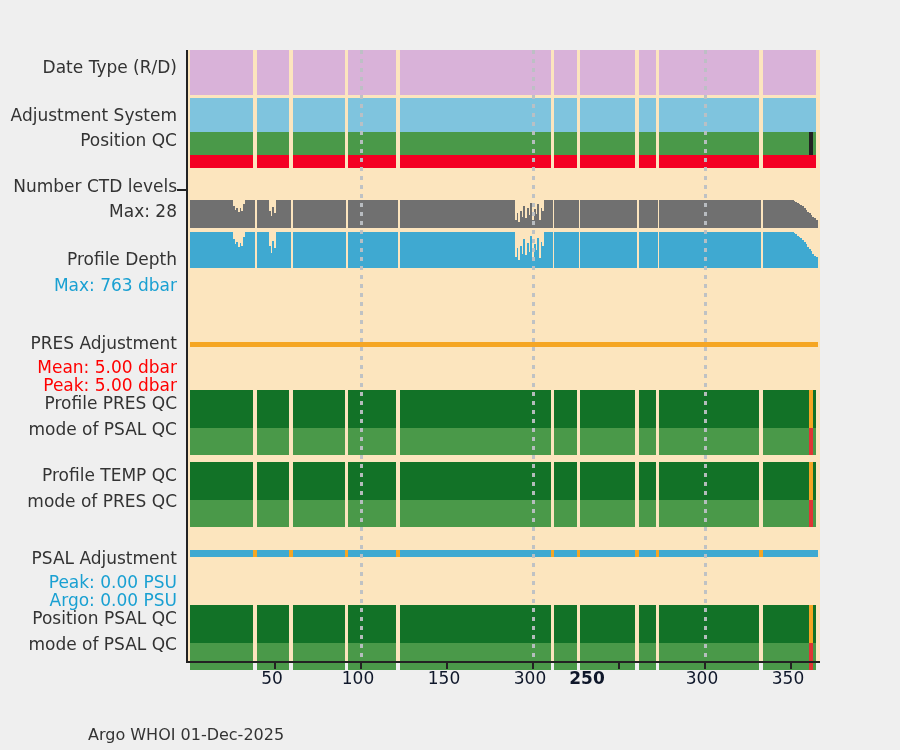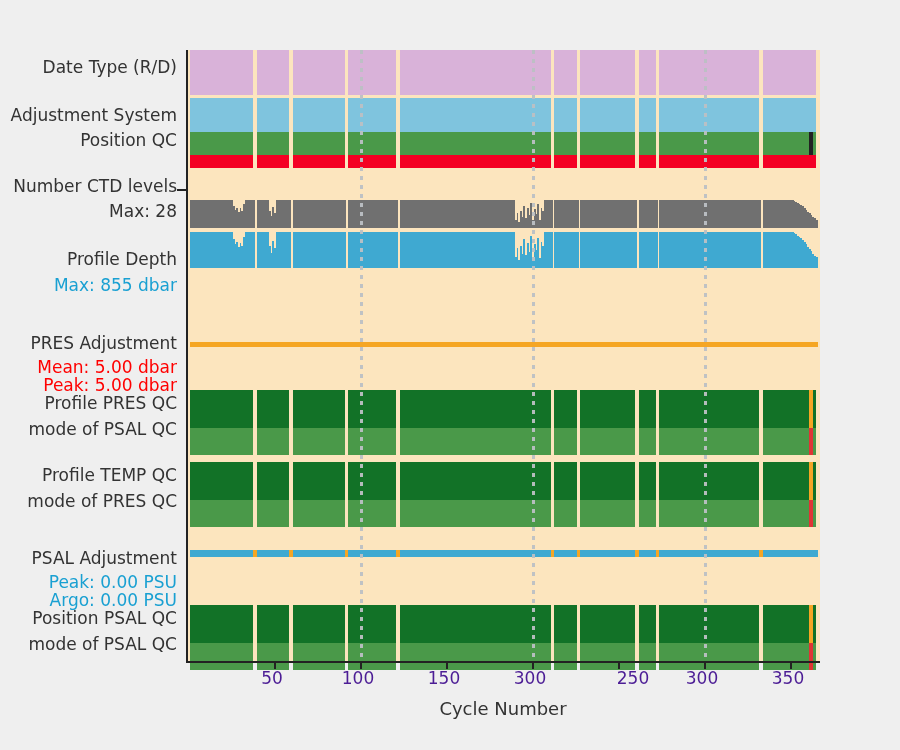--- a/index.html
+++ b/index.html
@@ -45,21 +45,21 @@
   .gridline {
     position: absolute; top: 0; width: 3px; height: 612px;
     background-image: linear-gradient(to bottom, #bcc0c4 50%, rgba(0,0,0,0) 50%);
     background-size: 3px 9px;
     z-index: 4; opacity: .95;
   }
 
   
   .xtick { position: absolute; top: 612px; width: 2px; height: 7px; background: #222; z-index: 6; }
   .xtick-label {
-    position: absolute; top: 668px; font-size: 17px; color: #4c1d95;
+    position: absolute; top: 668px; font-size: 17px; color: #0f172a;
     transform: translateX(-50%); white-space: nowrap;
   }
   #xaxis-title {
     position: absolute; left: 186px; top: 698px; width: 634px;
     text-align: center; font-size: 18px; color: #333;
   }
 
   
   .ylab {
     position: absolute; right: 723px; 
@@ -86,21 +86,21 @@
 <div id="root">
 
 
   <div id="ylabels">
       <div class="ylab" style="top: 58px;">Date Type (R/D)</div>
       <div class="ylab" style="top: 106px;">Adjustment System</div>
       <div class="ylab" style="top: 131px;">Position QC</div>
       <div class="ylab" style="top: 177px;">Number CTD levels</div>
       <div class="ylab" style="top: 202px;">Max: 28</div>
       <div class="ylab" style="top: 250px;">Profile Depth</div>
-      <div class="ylab sub-blue" style="top: 276px;">Max:  855 dbar</div>
+      <div class="ylab sub-blue" style="top: 276px;">Max:  763 dbar</div>
       <div class="ylab" style="top: 334px;">PRES Adjustment</div>
       <div class="ylab sub-red" style="top: 358px;">Mean: 5.00 dbar</div>
       <div class="ylab sub-red" style="top: 376px;">Peak: 5.00 dbar</div>
       <div class="ylab" style="top: 394px;">Profile PRES QC</div>
       <div class="ylab" style="top: 420px;">mode of PSAL QC</div>
       <div class="ylab" style="top: 466px;">Profile TEMP QC</div>
       <div class="ylab" style="top: 492px;">mode of PRES QC</div>
       <div class="ylab" style="top: 549px;">PSAL Adjustment</div>
       <div class="ylab sub-blue" style="top: 573px;">Peak: 0.00 PSU</div>
       <div class="ylab sub-blue" style="top: 591px;">Argo: 0.00 PSU</div>
@@ -996,19 +996,19 @@
       </div>
   </div>
   <div id="plot-right-edge"></div>
   <div id="axis-bottom"></div>
 
   <div id="xticklabels">
       <div class="xtick-label" style="left: 272.005px;">50</div>
       <div class="xtick-label" style="left: 358.011px;">100</div>
       <div class="xtick-label" style="left: 444.016px;">150</div>
       <div class="xtick-label" style="left: 530.022px;">300</div>
-      <div class="xtick-label" style="left: 633px;">250</div>
+      <div class="xtick-label" style="left: 587px; font-weight: bold;">250</div>
       <div class="xtick-label" style="left: 702.033px;">300</div>
       <div class="xtick-label" style="left: 788.038px;">350</div>
     </div>
-  <div id="xaxis-title">Cycle Number</div>
-
+
+  <div id="footer">Argo WHOI 01-Dec-2025</div>
 </div>
 
 </body></html>

